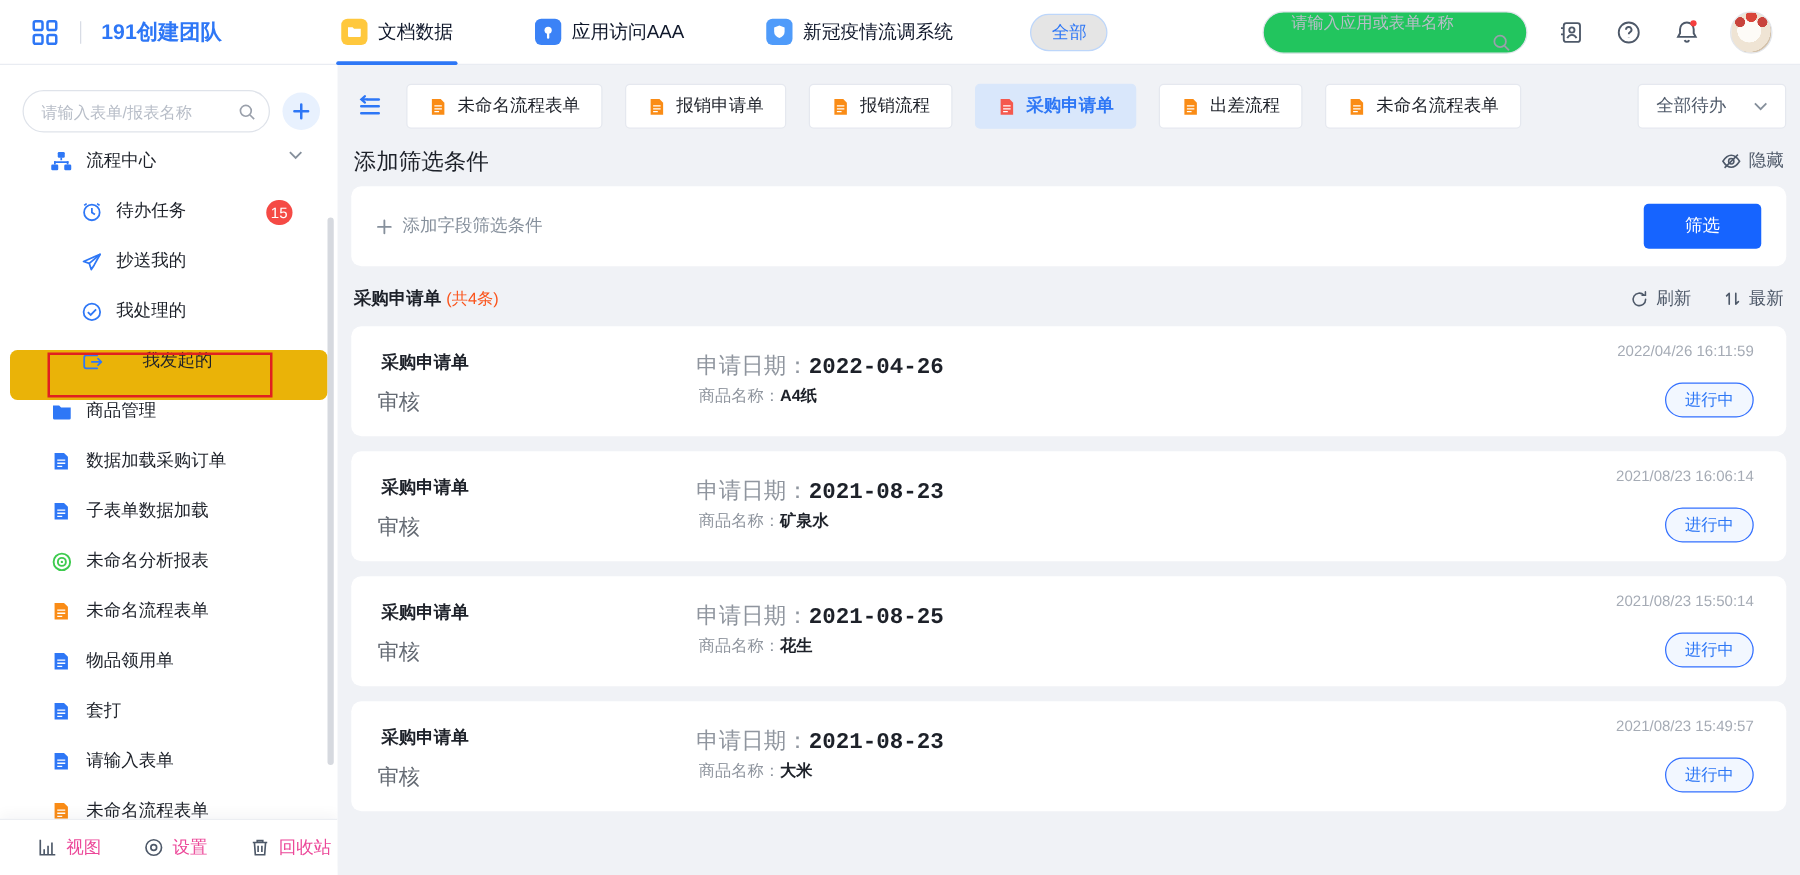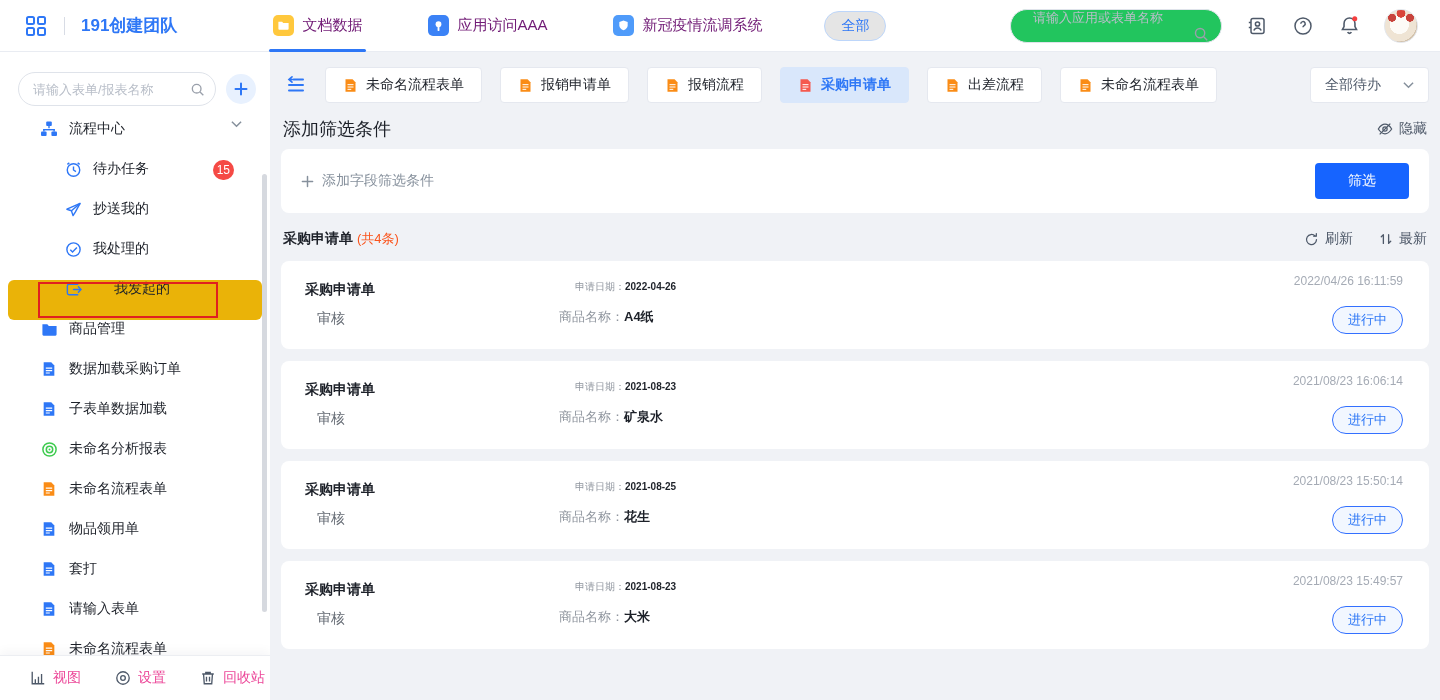--- a/index.html
+++ b/index.html
@@ -5,21 +5,21 @@
   * { margin:0; padding:0; box-sizing:border-box; }
   html,body { width:1440px; height:700px; overflow:hidden; }
   body { font-family:"Liberation Sans","DejaVu Sans",sans-serif; background:#f0f2f6; color:#1d2129; font-size:14px; }
 
   
   .topbar { height:52px; background:#fff; border-bottom:1px solid #e9ecf2; display:flex; align-items:center; padding:0 22px 0 24px; position:relative; z-index:5; }
   .logo-grid { width:24px; height:24px; flex:0 0 auto; cursor:pointer; }
   .top-divider { width:1px; height:18px; background:#d8dce5; margin:0 16px; }
   .team-name { color:#2e77f6; font-size:17px; font-weight:700; cursor:pointer; }
   .app-tabs { display:flex; align-items:stretch; height:52px; margin-left:92px; }
-  .app-tab { display:flex; align-items:center; gap:8px; font-size:15px; color:#701a75; padding:0 4px; margin-right:58px; cursor:pointer; position:relative; }
+  .app-tab { display:flex; align-items:center; gap:8px; font-size:15px; color:#0f172a; padding:0 4px; margin-right:58px; cursor:pointer; position:relative; }
   .app-tab.active::after { content:""; position:absolute; left:0; right:0; bottom:0; height:3px; background:#2e77f6; border-radius:2px; }
   .app-icon { width:21px; height:21px; border-radius:5px; display:flex; align-items:center; justify-content:center; }
   .app-icon.yellow { background:#ffc83d; }
   .app-icon.blue   { background:#3b82f6; }
   .app-icon.blue2  { background:#4f9bfa; }
   .pill-all { background:#e5e5e5; border:1px solid #bdd6fa; color:#2e77f6; border-radius:15px; padding:5px 16px; font-size:14px; cursor:pointer; }
   .topbar-right { margin-left:auto; display:flex; align-items:center; gap:24px; }
   .top-search { display:flex; align-items:flex-end; width:212px; height:34px; border:1px solid #dfe3ea; border-radius:17px; padding:0 12px 0 14px; background:#22c55e;flex-direction:column; }
   .top-search input { border:none; outline:none; flex:1; font-size:13px; color:#1d2129; background:transparent; font-family:inherit; }
   .top-search input::placeholder { color:#b8bec8; }
@@ -70,22 +70,22 @@
   .filter-btn { margin-left:auto; width:94px; height:36px; background:#1664ff; color:#fff; border:none; border-radius:4px; font-size:14px; cursor:pointer; font-family:inherit; }
 
   .list-header { display:flex; align-items:center; height:44px; padding:0 2px; margin-top:4px; }
   .list-header .title { font-weight:700; font-size:14px; }
   .list-header .count { color:#fa541c; margin-left:4px; font-size:13px; }
   .list-actions { margin-left:auto; display:flex; align-items:center; gap:26px; }
   .list-action { display:flex; align-items:center; gap:6px; color:#4e5969; font-size:14px; cursor:pointer; }
 
   .record-card { position:relative; background:#fff; border-radius:8px; height:88px; margin-bottom:12px; cursor:pointer; }
   .rc-title { position:absolute; left:24px; top:20px; font-weight:700; font-size:14px; color:#1d2129; }
-  .rc-node  { position:absolute; left:36px; top:49px; font-size:14px; color:#646a73; }
-  .rc-field1 { position:absolute; left:294px; top:19px; font-size:10px; }
+  .rc-node  { position:absolute; left:21px; top:49px; font-size:17px; color:#646a73; }
+  .rc-field1 { position:absolute; left:276px; top:19px; font-size:18px;font-family:Liberation Mono, monospace; }
   .rc-field2 { position:absolute; left:278px; top:47px; font-size:13px; }
   .rc-label { color:#8f959e; }
   .rc-value { color:#1d2129; font-weight:700; }
   .rc-time { position:absolute; right:26px; top:13px; font-size:12px; color:#a5abb5; }
   .rc-status { position:absolute; right:26px; bottom:15px; border:1px solid #3370ff; color:#2e77f6; background:#f2f7ff; border-radius:14px; padding:4px 15px; font-size:13px; }
 
   svg { display:block; }
 </style>
 </head>
 <body>

